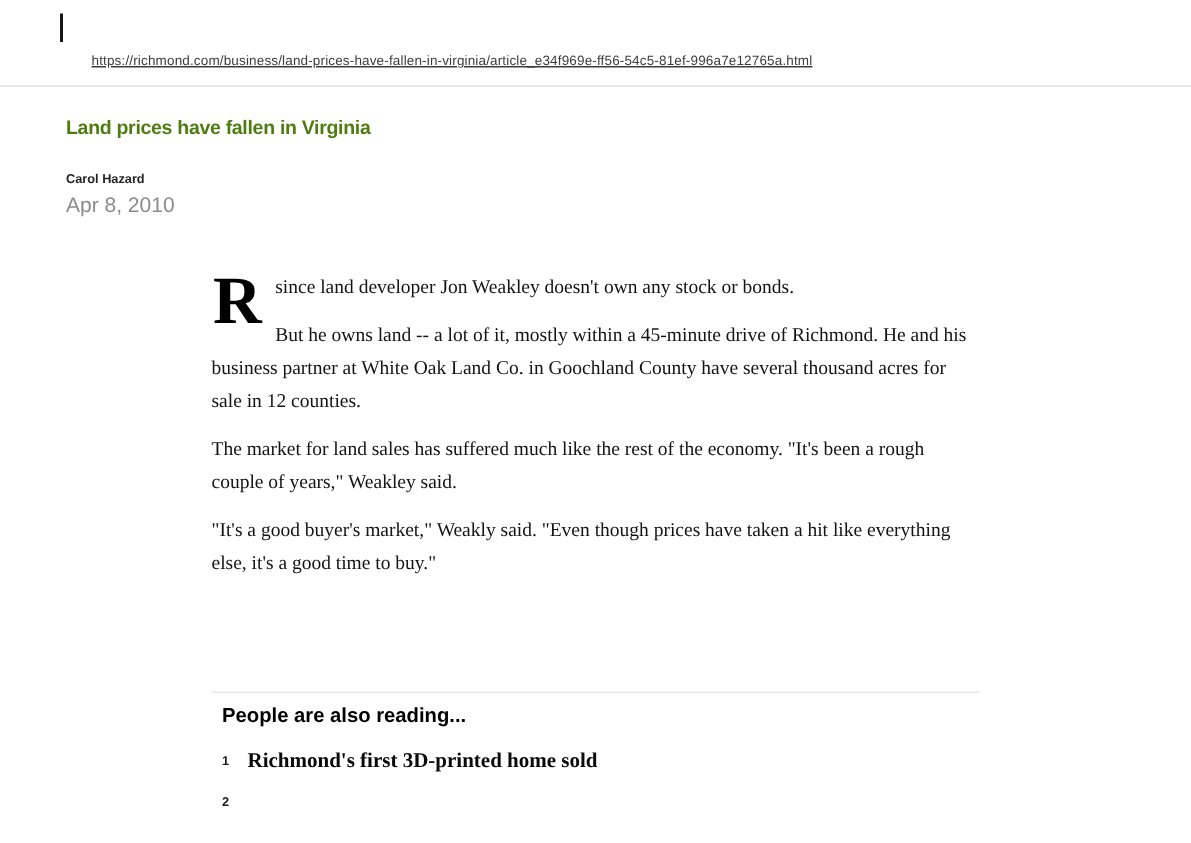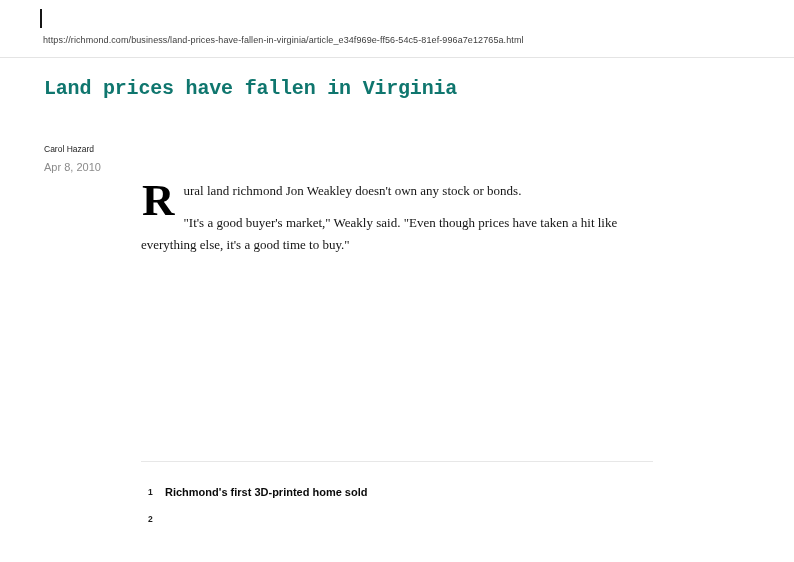--- a/index.html
+++ b/index.html
@@ -15,58 +15,57 @@
 
   
   .cursor {
     position: absolute;
     left: 40px; top: 9px;
     width: 2px; height: 19px;
     background: #161616;
   }
   .url {
     position: absolute;
-    left: 43px; top: 35px;
+    left: 61px; top: 35px;
     font-size: 9px;
     letter-spacing: 0.1px;
     color: #3d3d3d;
     white-space: nowrap;
+    text-decoration: underline;
   }
   .divider {
     position: absolute;
     left: 0; top: 57px;
     width: 794px; height: 1px;
     background: #e4e4e4;
   }
 
   
   .headline {
     position: absolute;
     left: 44px; top: 77px;
     margin: 0;
-    font-family: Liberation Mono, monospace;
+    font-family: Liberation Sans, sans-serif;
     font-weight: bold;
-    font-size: 20px;
+    font-size: 13px;
     letter-spacing: -0.2px;
-    color: #0f766e;
+    color: #4d7c0f;
   }
   .author {
     position: absolute;
     left: 44px; top: 114px;
     font-size: 8.5px;
-    font-weight: normal;
+    font-weight: bold;
     color: #232323;
-    margin-top: 30px;
   }
   .date {
     position: absolute;
     left: 44px; top: 128px;
-    font-size: 11px;
+    font-size: 14px;
     color: #8b8b8b;
-    margin-top: 33px;
   }
 
   
   .body {
     position: absolute;
     left: 141px; top: 180px;
     width: 512px;
     font-family: "Liberation Serif", serif;
     font-size: 13px;
     line-height: 22px;
@@ -110,50 +109,54 @@
   }
   .also .num {
     flex: 0 0 17px;
     width: 17px;
     padding-top: 2px;
     font-size: 8.5px;
     font-weight: bold;
     color: #1d1d1d;
   }
   .also .txt {
-    font-size: 11px;
+    font-size: 14px;
     line-height: 15px;
     font-weight: bold;
     color: #0a0a0a;
     max-width: 450px;
     text-decoration: none;
+    font-family: Liberation Serif, serif;
   }
 </style>
 </head>
 <body>
 
 <div class="cursor"></div>
 
 <div class="url">https://richmond.com/business/land-prices-have-fallen-in-virginia/article_e34f969e-ff56-54c5-81ef-996a7e12765a.html</div>
 
 <div class="divider"></div>
 
 <h1 class="headline">Land prices have fallen in Virginia</h1>
 
 <div class="author">Carol Hazard</div>
 
 <div class="date">Apr 8, 2010</div>
 
 <div class="body">
   <span class="dropcap">R</span>
-  <p>ural land richmond Jon Weakley doesn't own any stock or bonds.</p>
+  <p>since land developer Jon Weakley doesn't own any stock or bonds.</p>
+  <p>But he owns land -- a lot of it, mostly within a 45-minute drive of Richmond. He and his business partner at White Oak Land Co. in Goochland County have several thousand acres for sale in 12 counties.</p>
+  <p>The market for land sales has suffered much like the rest of the economy. "It's been a rough couple of years," Weakley said.</p>
   <p>"It's a good buyer's market," Weakly said. "Even though prices have taken a hit like everything else, it's a good time to buy."</p>
 </div>
 
 <div class="also">
+  <h2>People are also reading...</h2>
   <ol>
     <li>
       <span class="num">1</span>
       <span class="txt">Richmond's first 3D-printed home sold</span>
     </li>
     <li>
       <span class="num">2</span>
     </li>
   </ol>
 </div>

